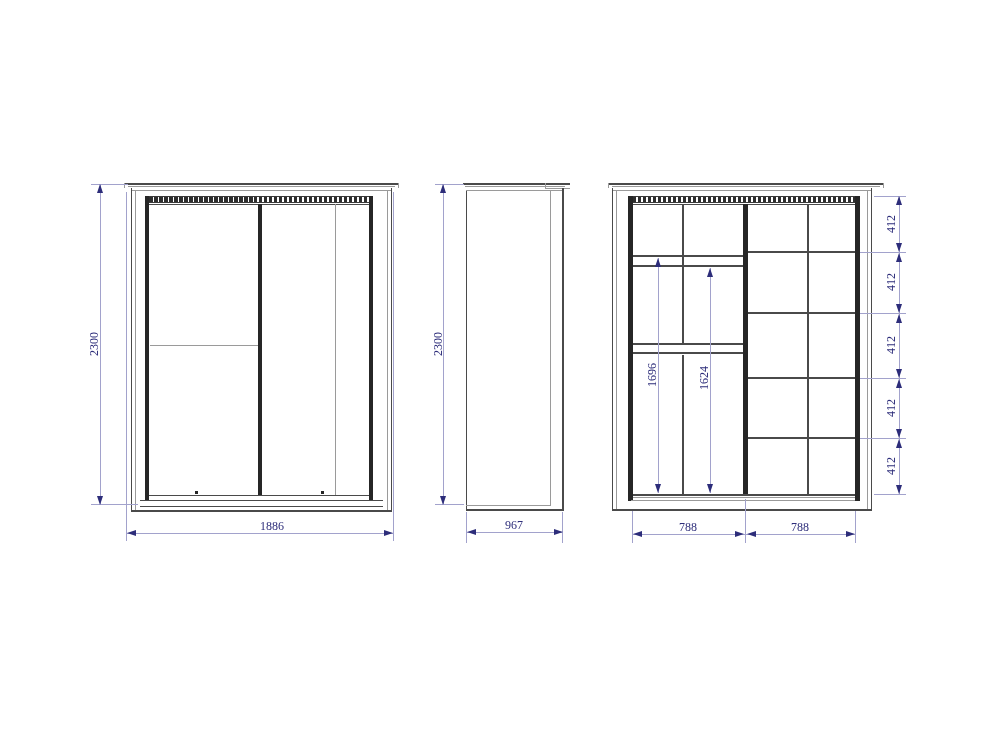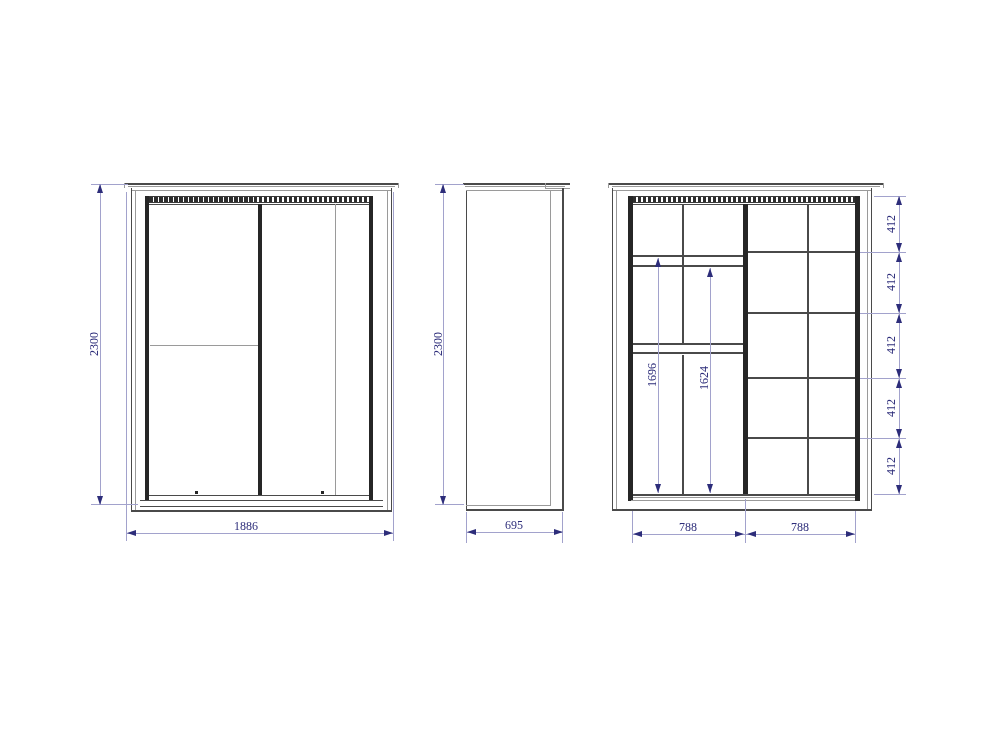--- a/index.html
+++ b/index.html
@@ -57,21 +57,21 @@
     <div class="dim" style="left:100px;top:184px;width:1px;height:321px"></div>
     <div class="ar aru" style="left:97px;top:184px"></div>
     <div class="ar ard" style="left:97px;top:496px"></div>
     <div class="dtx vtx" style="left:74px;top:338px">2300</div>
 
     <div class="dim" style="left:126px;top:192px;width:1px;height:349px"></div>
     <div class="dim" style="left:393px;top:192px;width:1px;height:349px"></div>
     <div class="dim" style="left:126px;top:533px;width:268px;height:1px"></div>
     <div class="ar arl" style="left:127px;top:530px"></div>
     <div class="ar arr" style="left:384px;top:530px"></div>
-    <div class="dtx" style="left:226px;top:520px">1886</div>
+    <div class="dtx" style="left:252px;top:520px">1886</div>
   </div>
 
   <div class="view">
     <div class="ln" style="left:463px;top:183px;width:107px;height:2px"></div>
     <div class="lt" style="left:465px;top:186px;width:100px;height:1px"></div>
     <div class="lt" style="left:545px;top:183px;width:1px;height:5px"></div>
     <div class="lt" style="left:545px;top:188px;width:25px;height:1px"></div>
     <div class="ln" style="left:466px;top:190px;width:1px;height:320px"></div>
     <div class="ln" style="left:562px;top:188px;width:2px;height:322px"></div>
     <div class="lt" style="left:466px;top:190px;width:96px;height:1px"></div>
@@ -84,21 +84,21 @@
     <div class="dim" style="left:443px;top:184px;width:1px;height:321px"></div>
     <div class="ar aru" style="left:440px;top:184px"></div>
     <div class="ar ard" style="left:440px;top:496px"></div>
     <div class="dtx vtx" style="left:418px;top:338px">2300</div>
 
     <div class="dim" style="left:466px;top:512px;width:1px;height:31px"></div>
     <div class="dim" style="left:562px;top:512px;width:1px;height:31px"></div>
     <div class="dim" style="left:466px;top:532px;width:97px;height:1px"></div>
     <div class="ar arl" style="left:467px;top:529px"></div>
     <div class="ar arr" style="left:554px;top:529px"></div>
-    <div class="dtx" style="left:494px;top:519px">695</div>
+    <div class="dtx" style="left:494px;top:519px">967</div>
   </div>
 
   <div class="view">
     <div class="ln" style="left:608px;top:183px;width:276px;height:2px"></div>
     <div class="lt" style="left:612px;top:186px;width:268px;height:1px"></div>
     <div class="lt" style="left:608px;top:183px;width:1px;height:5px"></div>
     <div class="lt" style="left:883px;top:183px;width:1px;height:5px"></div>
     <div class="lt" style="left:612px;top:190px;width:260px;height:1px"></div>
     <div class="ln" style="left:612px;top:188px;width:1px;height:322px"></div>
     <div class="lt" style="left:616px;top:191px;width:1px;height:318px"></div>

